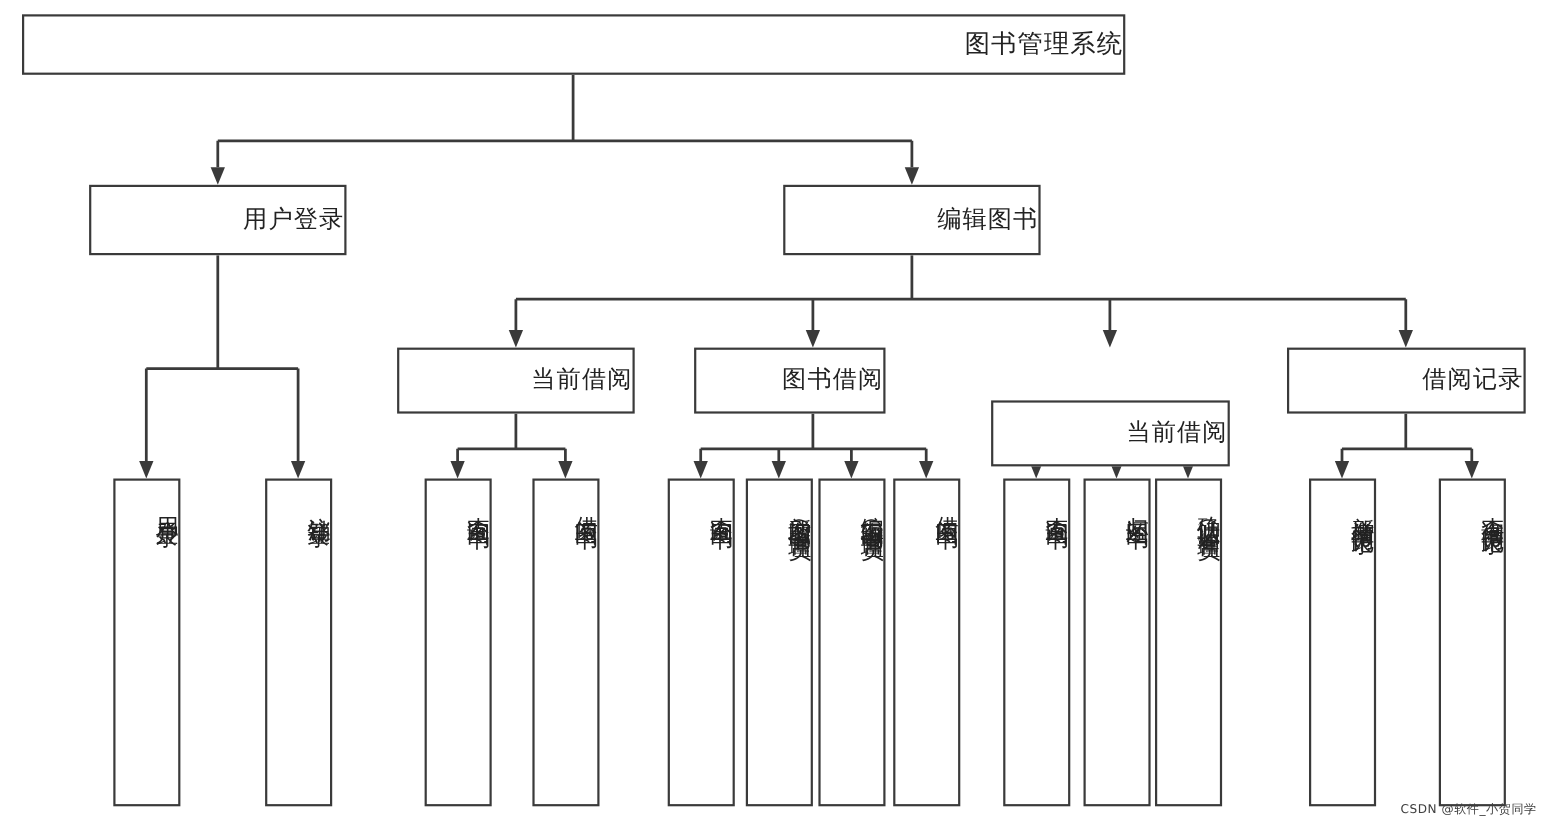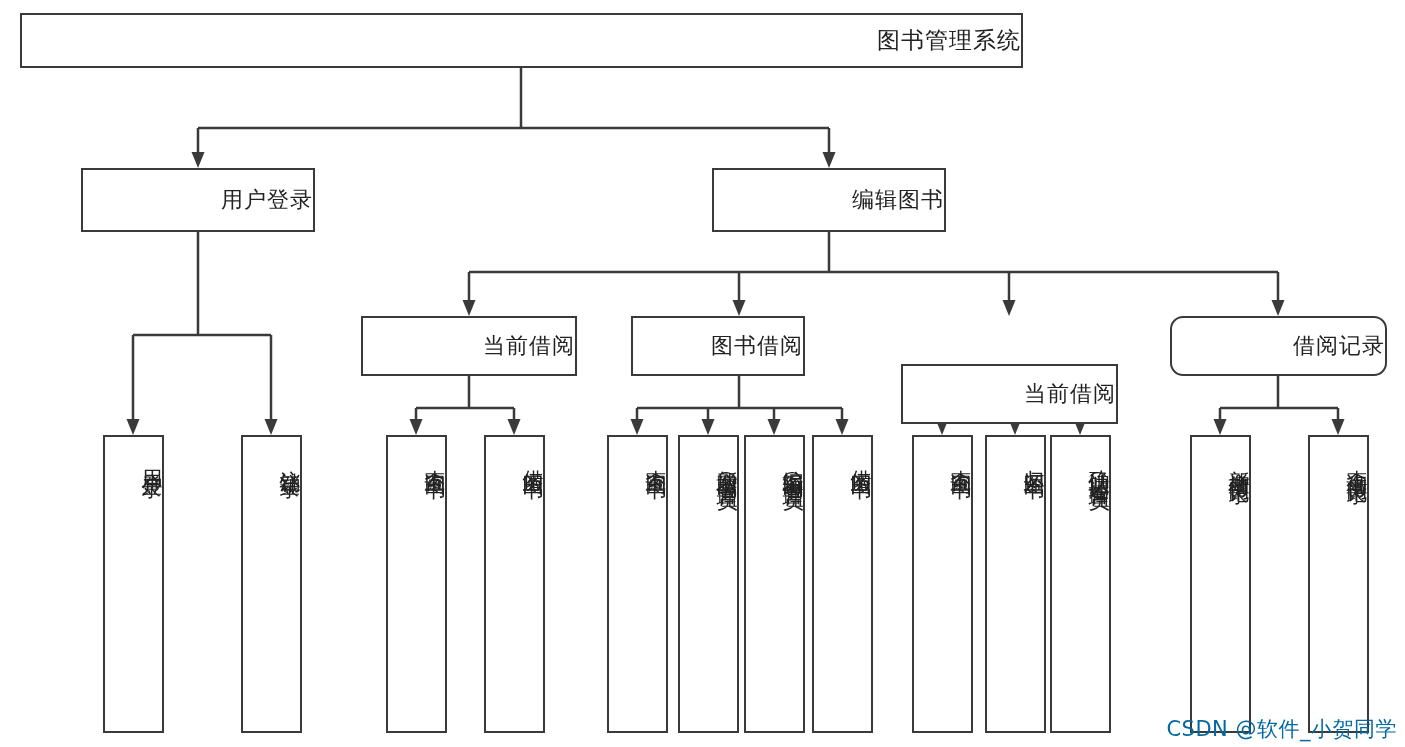--- a/index.html
+++ b/index.html
@@ -63,22 +63,22 @@
     stroke-width: 2.5;
     fill: none;
   }
   .arrow-head {
     fill: #3a3a3a;
   }
   #watermark {
     position: absolute;
     right: 8px;
     bottom: 4px;
-    font-size: 21px;
-    color: #0369a1;
+    font-size: 11px;
+    color: #404040;
     letter-spacing: 0.5px;
     white-space: nowrap;
   }
 </style>
 </head>
 <body>
 
 <div id="canvas">
   <svg id="edges" viewBox="0 0 1405 747">
       <path d="M 521 68 L 521 128 M 198 128 L 829 128 M 198 128 L 198 152 M 829 128 L 829 152" class="edge-line"></path>
@@ -120,21 +120,21 @@
       </div>
       <div class="node horiz" style="left: 361px; top: 316px; width: 216px; height: 60px;">
         <span class="node-label">当前借阅</span>
       </div>
       <div class="node horiz" style="left: 631px; top: 316px; width: 174px; height: 60px;">
         <span class="node-label">图书借阅</span>
       </div>
       <div class="node horiz" style="left: 901px; top: 316px; width: 217px; height: 60px; margin-top: 48px;">
         <span class="node-label">当前借阅</span>
       </div>
-      <div class="node horiz" style="left: 1170px; top: 316px; width: 217px; height: 60px; border-radius: 13px;">
+      <div class="node horiz" style="left: 1170px; top: 316px; width: 217px; height: 60px;">
         <span class="node-label">借阅记录</span>
       </div>
       <div class="node vert" style="left: 103px; top: 435px; width: 61px; height: 298px;">
         <span class="node-label">用户登录</span>
       </div>
       <div class="node vert" style="left: 241px; top: 435px; width: 61px; height: 298px;">
         <span class="node-label">注销登录</span>
       </div>
       <div class="node vert" style="left: 386px; top: 435px; width: 61px; height: 298px;">
         <span class="node-label">查询图书</span>

